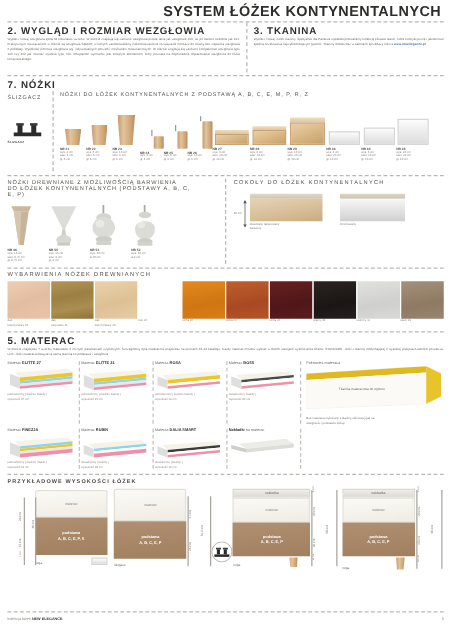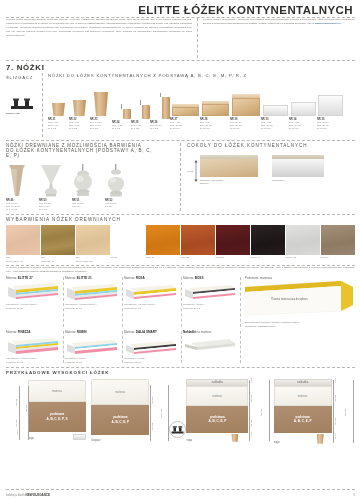--- a/index.html
+++ b/index.html
@@ -98,29 +98,31 @@
   .footer { position:absolute; left:6px; right:6px; bottom:3px; display:flex; justify-content:space-between; align-items:center; }
   .footer-txt { font-size:3px; color:#8d8a85; }
   .footer-txt b { color:#3a3a38; }
   .pageno { font-size:3px; color:#9b9893; }
 </style>
 </head>
 <body>
 
 <div class="page">
 
-  <div class="main-title">ELITTE ŁÓŻEK KONTYNENTALNYCH</div>
+  <div class="main-title">SYSTEM ŁÓŻEK KONTYNENTALNYCH</div>
   <div class="hr-dash"></div>
 
   <div class="top-row">
     <div class="col-left">
+      <div class="sec-h">2. WYGLĄD I ROZMIAR WEZGŁOWIA</div>
       <div class="body-txt">Wybierz rodzaj wezgłowia spośród kilkunastu wzorów. W ofercie znajdują się zarówno wezgłowia proste takie jak wezgłowie 100, aż po bardzo ozdobne jak 101. Praktycznym rozwiązaniem w ofercie są wezgłowia SMART, w których zastosowaliśmy niskomieszaniowe rozwiązanie montażu do ściany bez wsparcia wezgłowia o podkłasy. Wysokość pionowa wezgłowia wg. indywidualnych potrzeb i możliwości mieszkaniowych. W ofercie znajdują się zarówno kompaktowe wezgłowia typu 100 czy 102 jak również wysokie typu 700. Rozpiętość wymiarów jest kolejnym elementem, który pozwala na odpowiednie dopasowanie wezgłowia do łóżka kontynentalnego.</div>
     </div>
     <div class="vr-dash" style="height:40px;"></div>
     <div class="col-right">
+      <div class="sec-h">3. TKANINA</div>
       <div class="body-txt"><span>Wybierz rodzaj i kolor tkaniny. Specjalnie dla Państwa wyselekcjonowaliśmy kolekcję kilkuset tkanin, które kolorystycznie i jakościowo spełnią oczekiwania najwybredniejszym gustom. Tkaniny dobierzesz w salonach sprzedaży lub na </span><span class="lnk">www.nowelegance.pl</span></div>
     </div>
   </div>
 
   <div class="hr-dash" style="margin-top:2px;"></div>
 
   <div class="sec-h">7. NÓŻKI</div>
 
   <div class="legs-wrap">
 
@@ -430,20 +432,21 @@
     <div class="sw-lbl">
         <div>srebrny 33</div>
       </div>
     <div class="sw-lbl">
         <div>szary 29</div>
       </div>
   </div>
 
   <div class="hr-dash" style="margin-top:2px;"></div>
 
+  <div class="sec-h">5. MATERAC</div>
   <div class="body-txt">W ofercie znajdziesz 7 wzorów materaców o różnych parametrach użytkowych. Szczegółowy opis materaców znajdziesz na stronach 42-44 katalogu. Każdy materac możesz wybrać w dwóch wersjach wykończenia boków: STANDARD - boki z tkaniny oddychającej o wysokiej przepuszczalności powietrza, LUX - boki materaca obszyte tą samą tkaniną co podstawa i wezgłowie.</div>
 
   <div class="mat-grid">
     <div class="mat-cell">
       <div class="vr"></div>
       <div class="mat-name"><span>Materac</span> <b>ELITTE 27</b></div>
       <div class="mat-art">
         <svg width="54" height="20" viewBox="0 0 54 20">
           <polygon points="6,5 48,2 52,5 10,9" fill="#f5f3e8"></polygon>
           <polygon points="10,9 52,5 52,8 10,12" fill="#e8c82a"></polygon>

